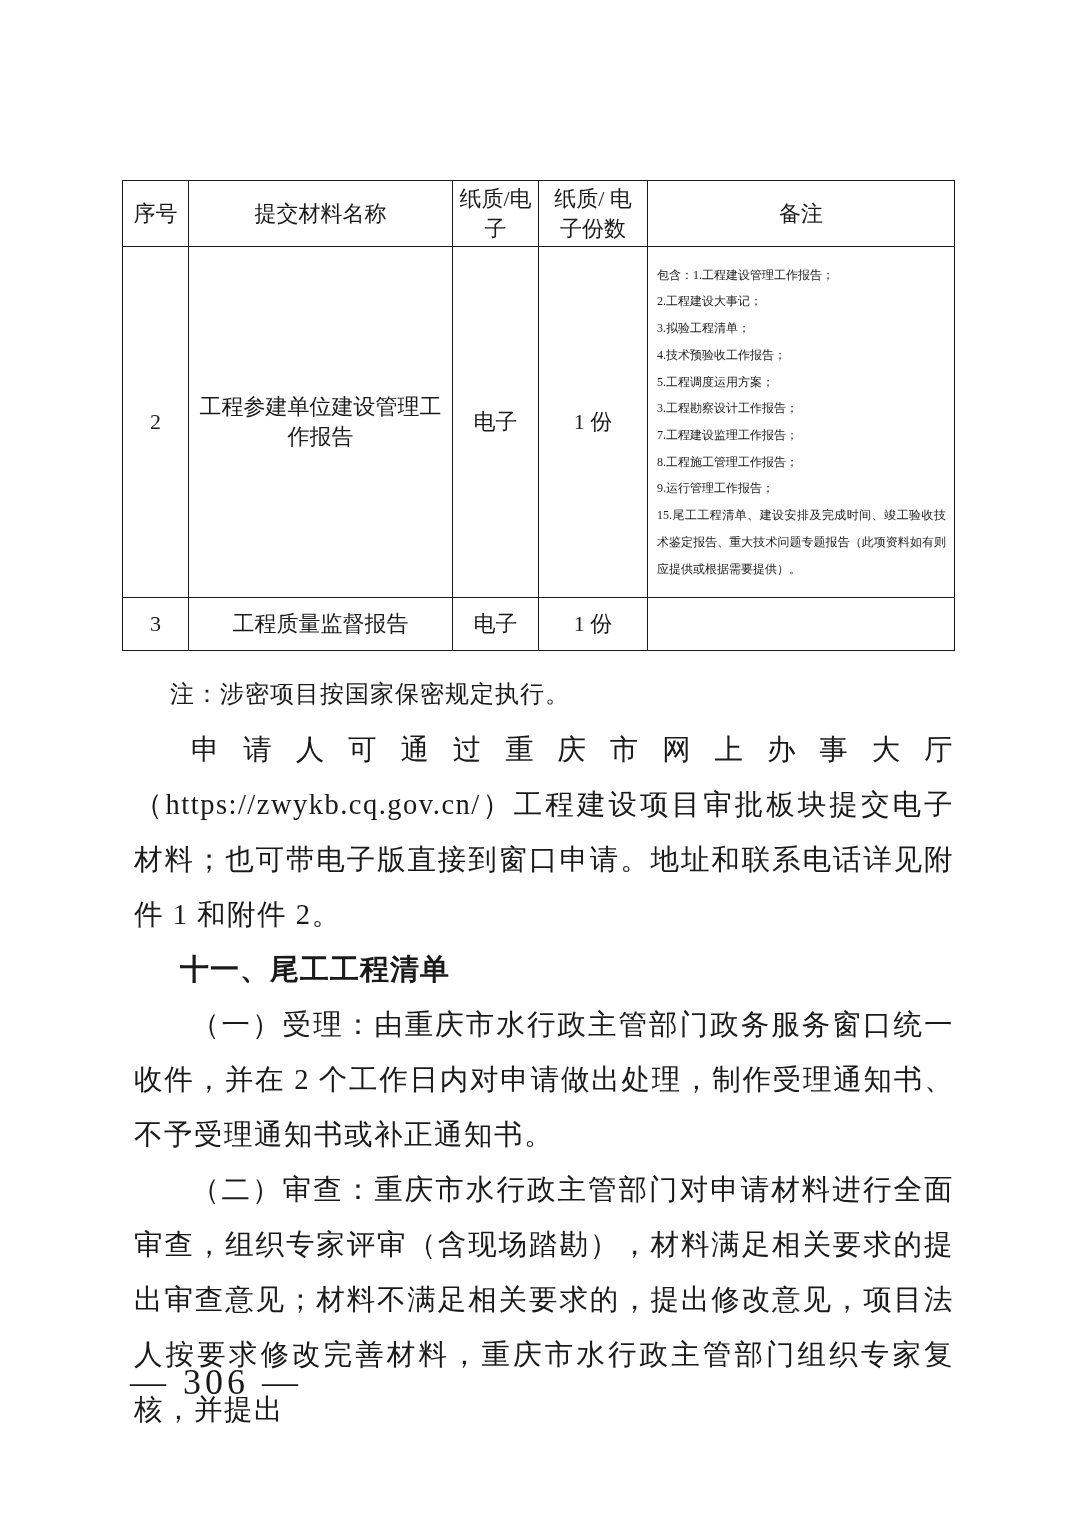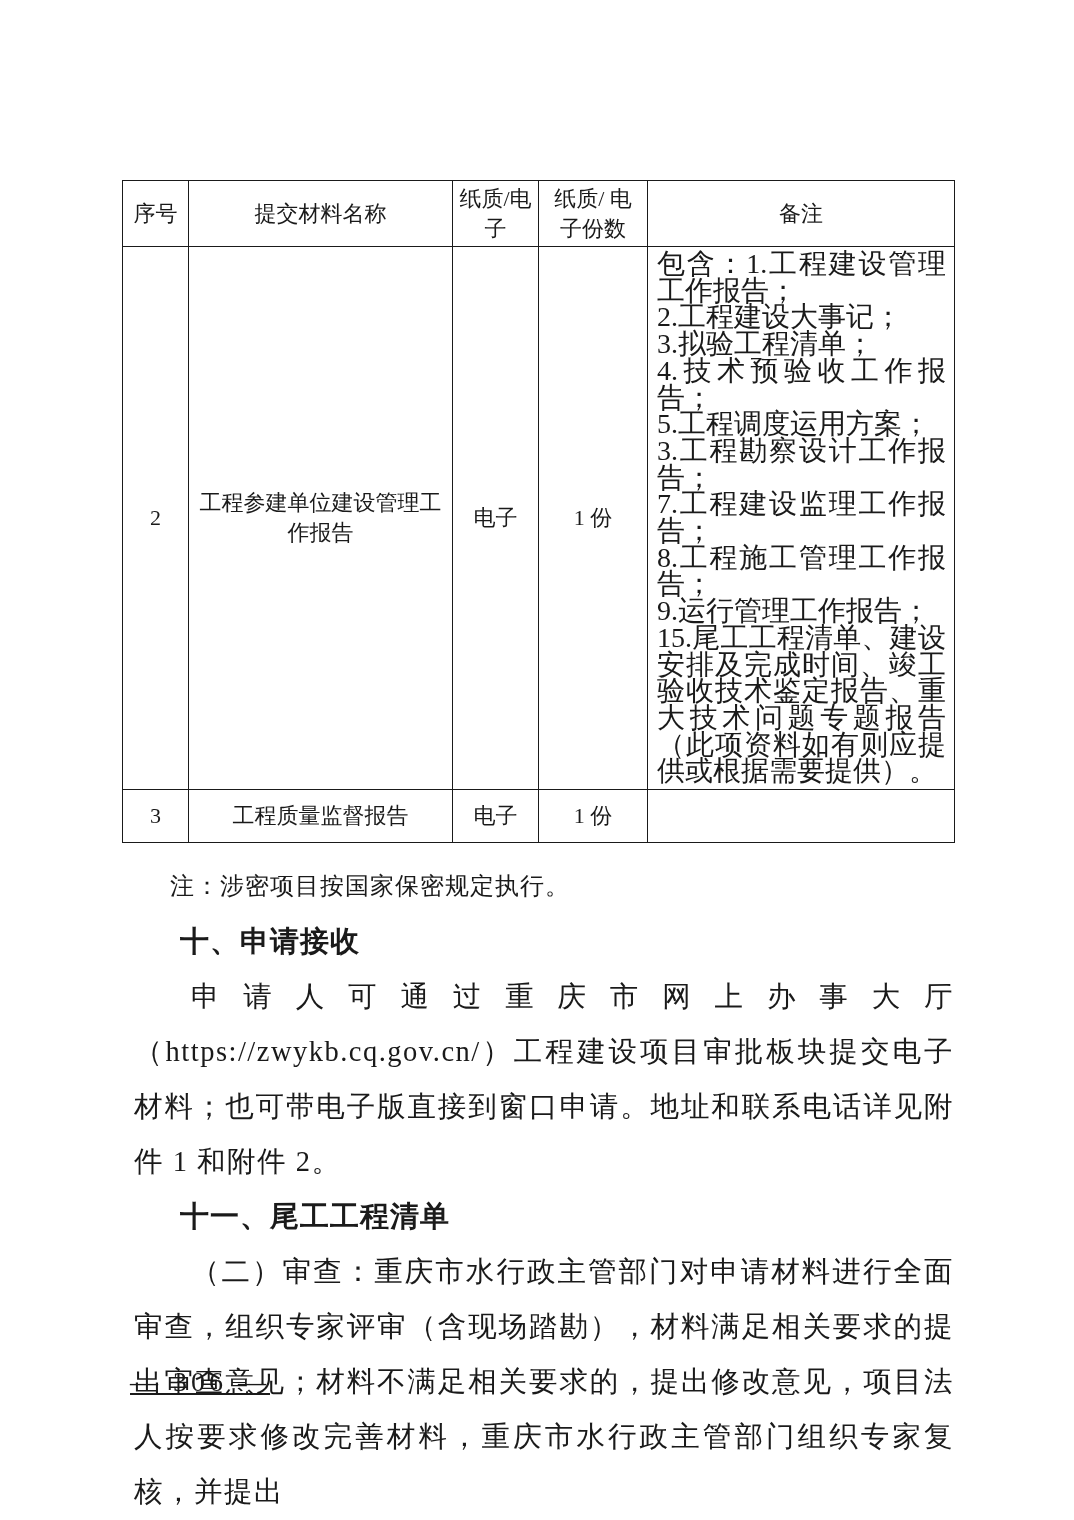--- a/index.html
+++ b/index.html
@@ -33,21 +33,21 @@
   }
   td.center-cell {
     text-align: center;
     font-size: 22px;
     line-height: 30px;
     padding: 2px 8px;
   }
   td.remark-cell {
     vertical-align: top;
     padding: 4px 8px 4px 9px;
-    font-size: 28px;
+    font-size: 12px;
   }
   .remark-line {
     line-height: 26.7px;
     text-align: justify;
     text-justify: inter-character;
   }
   tr.row-2 { height: 351px; }
   tr.row-3 { height: 53px; }
 
   .note-line {
@@ -71,24 +71,23 @@
     text-indent: 2em;
     text-align: justify;
     text-justify: inter-character;
     letter-spacing: 1.5px;
     margin-left: 12px;
   }
   .page-number {
     position: absolute;
     left: 130px;
     top: 1362px;
-    font-size: 28px;
+    font-size: 36px;
     line-height: 40px;
     letter-spacing: 4px;
-    text-decoration: underline;
   }
 </style>
 </head>
 <body>
 
 <div class="page">
   <div class="content">
 
     <table class="materials">
       <colgroup>
@@ -131,25 +130,25 @@
           <td class="center-cell">工程质量监督报告</td>
           <td class="center-cell">电子</td>
           <td class="center-cell">1 份</td>
           <td class="remark-cell"></td>
         </tr>
       </tbody>
     </table>
 
     <div class="note-line">注：涉密项目按国家保密规定执行。</div>
 
-    <div class="sec-heading">十、申请接收</div>
 
     <div class="body-para">申请人可通过重庆市网上办事大厅（https://zwykb.cq.gov.cn/）工程建设项目审批板块提交电子材料；也可带电子版直接到窗口申请。地址和联系电话详见附件 1 和附件 2。</div>
 
     <div class="sec-heading">十一、尾工工程清单</div>
 
+    <div class="body-para">（一）受理：由重庆市水行政主管部门政务服务窗口统一收件，并在 2 个工作日内对申请做出处理，制作受理通知书、不予受理通知书或补正通知书。</div>
 
     <div class="body-para">（二）审查：重庆市水行政主管部门对申请材料进行全面审查，组织专家评审（含现场踏勘），材料满足相关要求的提出审查意见；材料不满足相关要求的，提出修改意见，项目法人按要求修改完善材料，重庆市水行政主管部门组织专家复核，并提出</div>
 
   </div>
 
   <div class="page-number">— 306 —</div>
 </div>
 
 </body></html>

